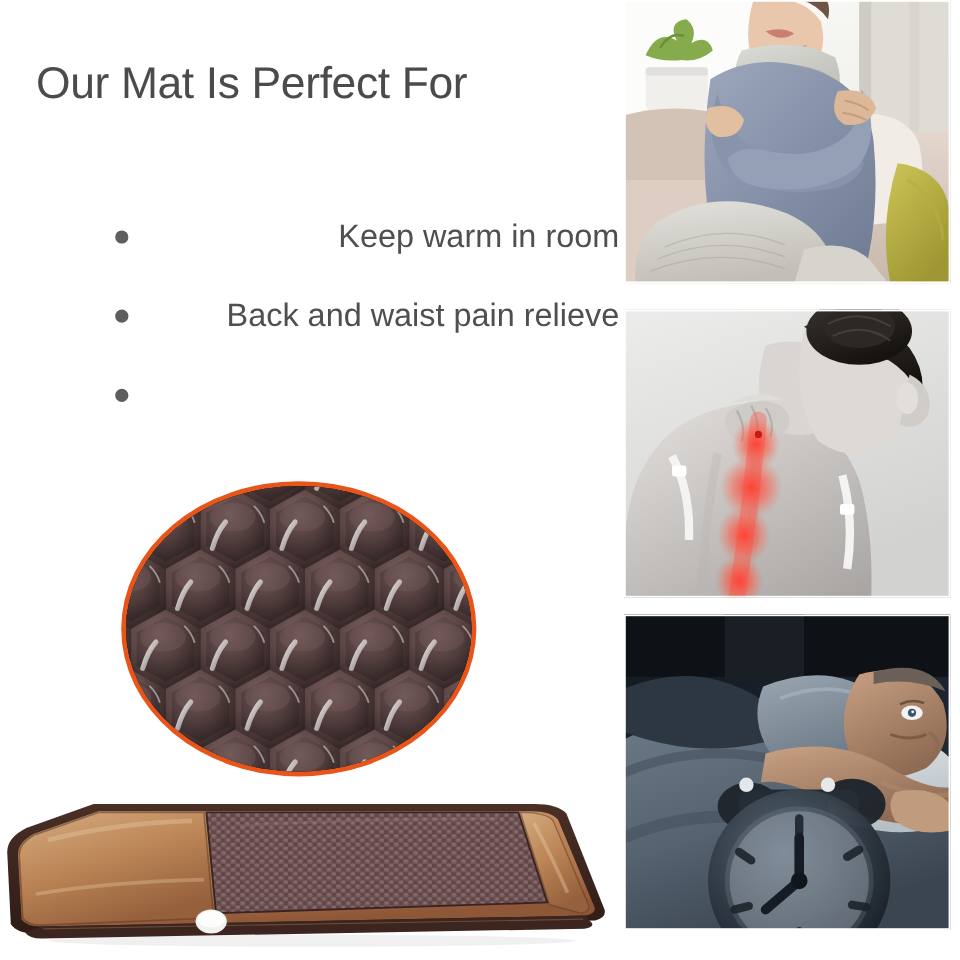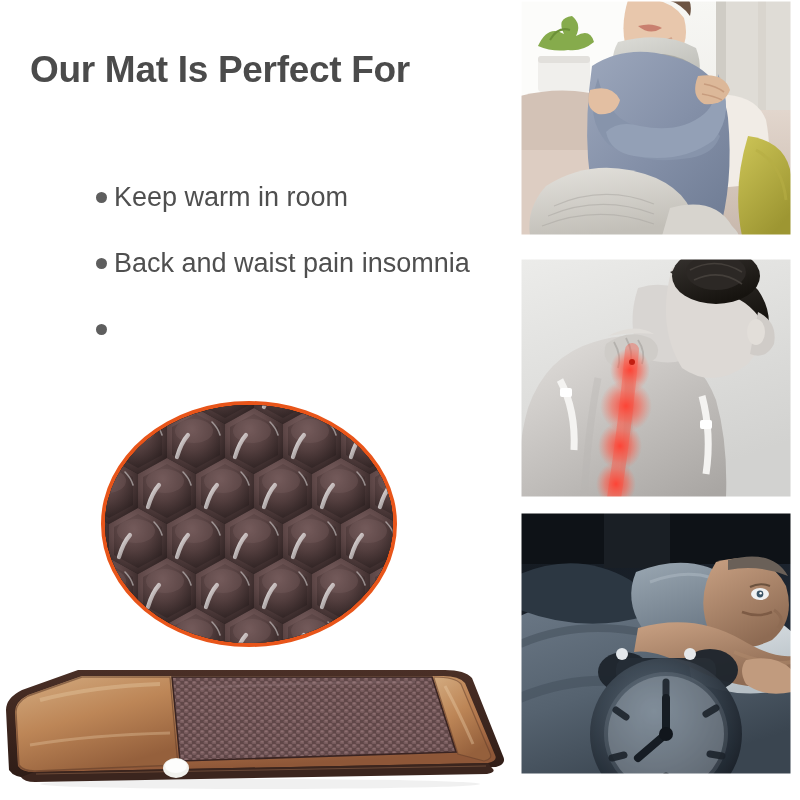--- a/index.html
+++ b/index.html
@@ -6,25 +6,25 @@
   body{
     width:800px;height:800px;overflow:hidden;background:#ffffff;
     font-family:"Liberation Sans","DejaVu Sans",sans-serif;
     -webkit-font-smoothing:antialiased;
   }
   .page{position:relative;width:800px;height:800px;background:#fff;}
 
   
   .headline{
     position:absolute;left:30px;top:50px;width:470px;
-    font-size:37px;font-weight:bold;color:#4b4b4b;
+    font-size:37px;font-weight:normal;color:#4b4b4b;
     letter-spacing:-0.3px;line-height:1.1;white-space:nowrap;
   }
   .bullets{position:absolute;left:96px;top:164px;width:420px;}
-  .bullet-row{display:flex;align-items:center;height:66px;}
+  .bullet-row{display:flex;align-items:center;height:66px;justify-content:space-between;}
   .bullet-dot{
     width:11px;height:11px;border-radius:50%;background:#5e5e5e;
     flex:0 0 auto;margin-right:7px;
   }
   .bullet-text{
     font-size:27px;color:#4f4f4f;white-space:nowrap;line-height:1;
   }
 
   
   .hex-circle{
@@ -59,21 +59,21 @@
 
   <div class="bullets">
 
     <div class="bullet-row">
       <span class="bullet-dot"></span>
       <span class="bullet-text">Keep warm in room</span>
     </div>
 
     <div class="bullet-row">
       <span class="bullet-dot"></span>
-      <span class="bullet-text">Back and waist pain insomnia</span>
+      <span class="bullet-text">Back and waist pain relieve</span>
     </div>
 
     <div class="bullet-row">
       <span class="bullet-dot"></span>
     </div>
 
   </div>
 
   <div class="hex-circle">
     <div class="hex-inner">

